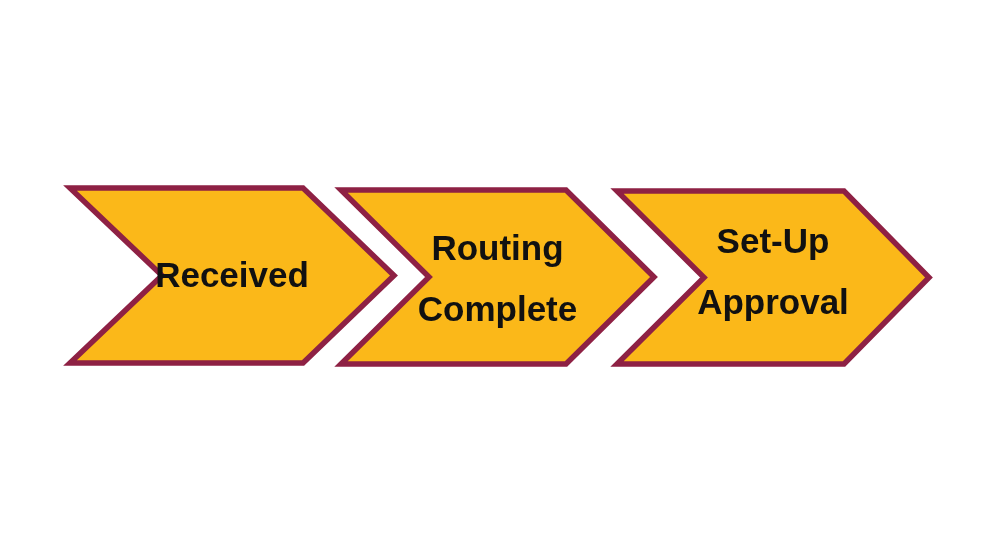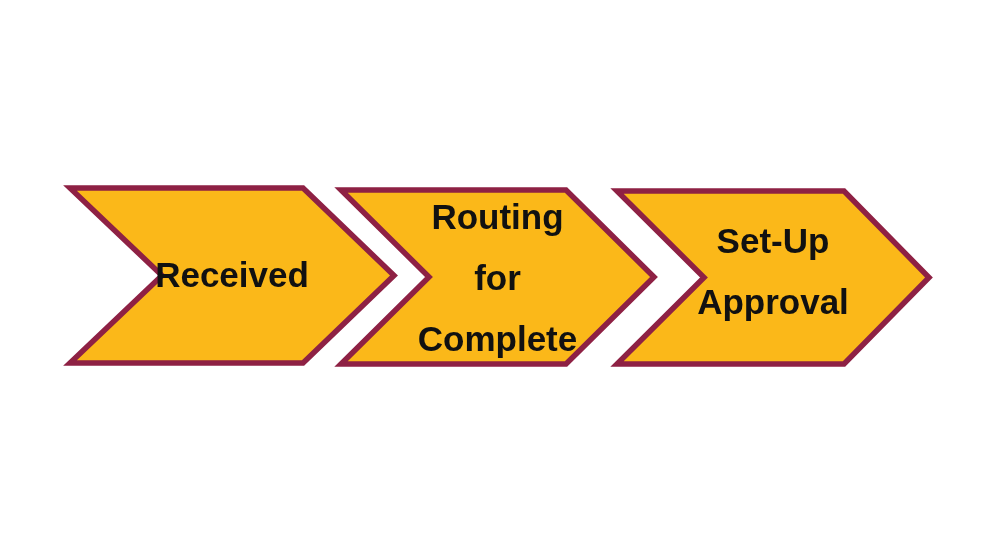--- a/index.html
+++ b/index.html
@@ -57,21 +57,20 @@
       </g>
     </g>
   </svg>
 
   <div class="step-label step-1-label">
     <span>Received</span>
   </div>
 
   <div class="step-label step-2-label">
     <span>Routing</span>
-    <span>for</span>
     <span>Complete</span>
   </div>
 
   <div class="step-label step-3-label">
     <span>Set-Up</span>
     <span>Approval</span>
   </div>
 
 </div>
 

